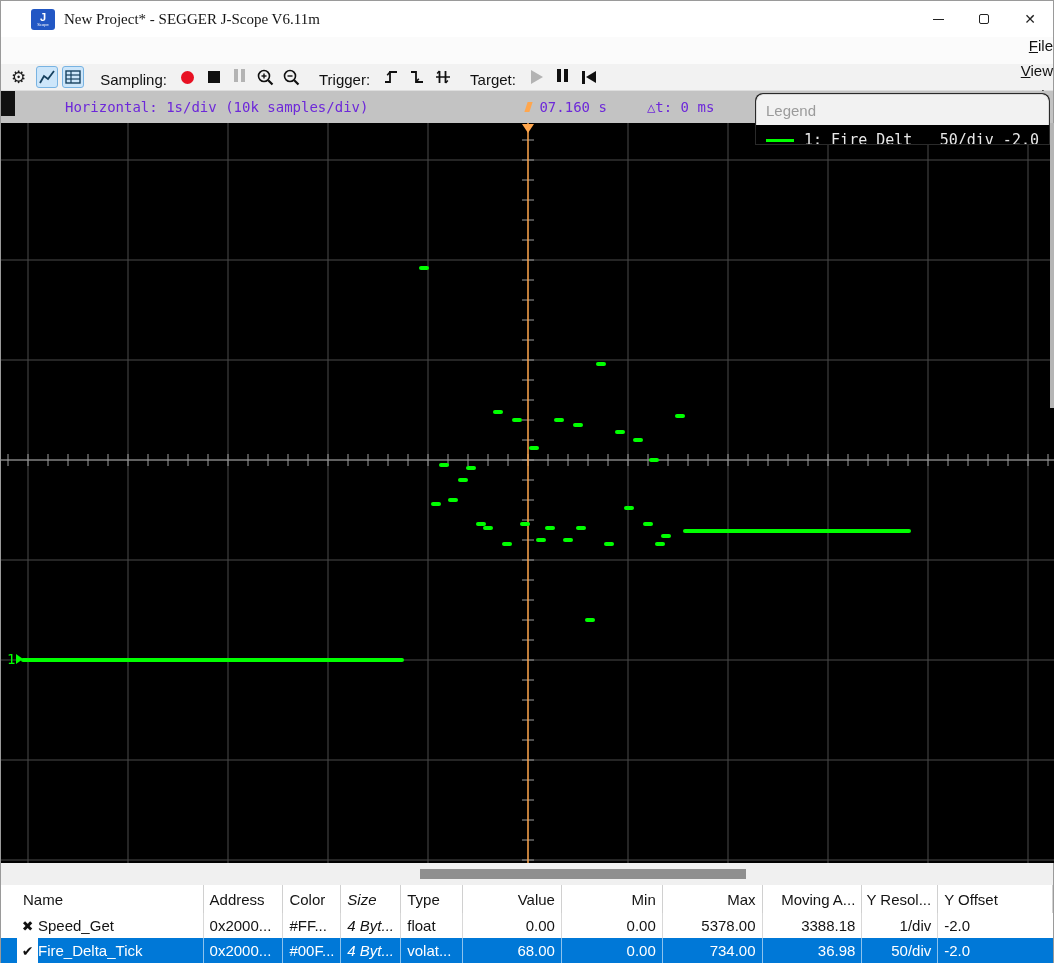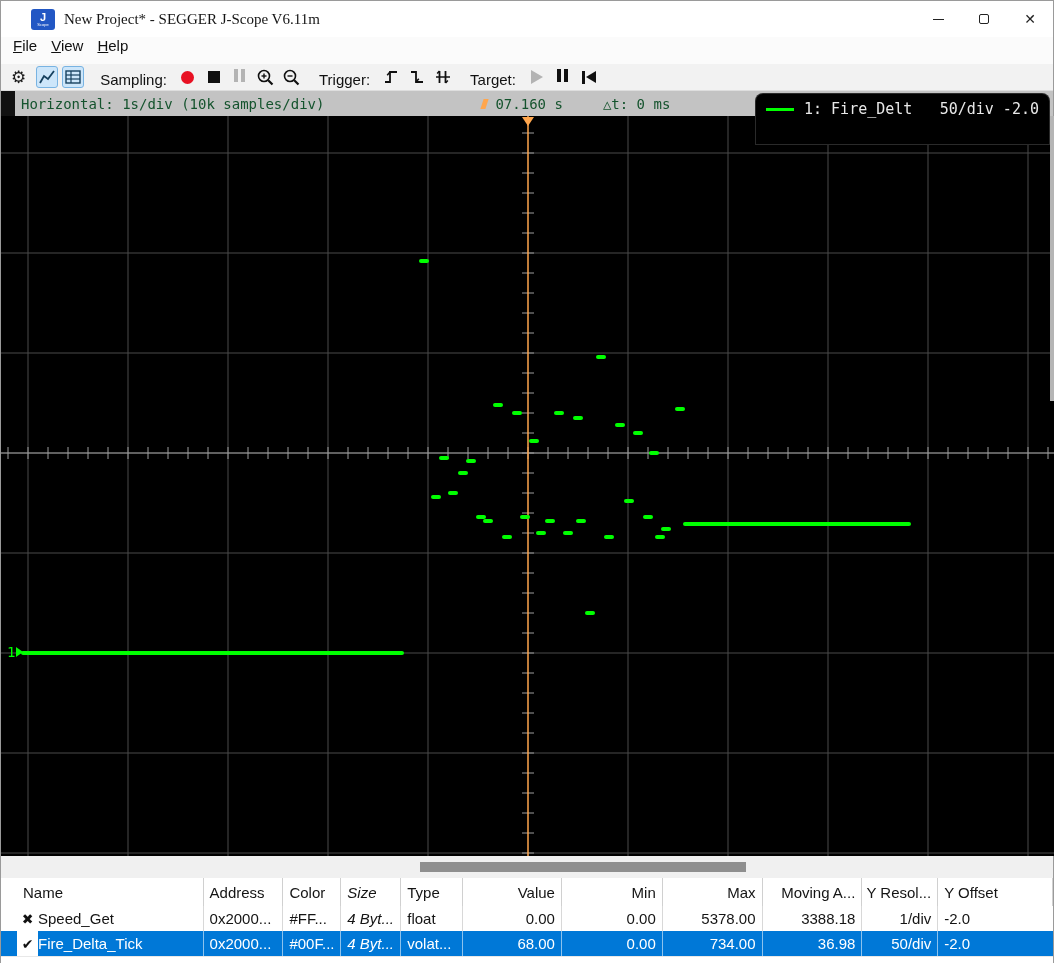--- a/index.html
+++ b/index.html
@@ -13,42 +13,42 @@
   .app-icon .j { color:#fff; font-weight:bold; font-size:11px; line-height:10px; }
   .app-icon .sub { color:#fff; font-size:4px; line-height:5px; }
   .title-text { margin-left:9px; font-size:15px; color:#141414;font-family:Liberation Serif, serif; }
   .win-controls { margin-left:auto; display:flex; height:100%; }
   .win-btn { width:46px; height:36px; display:flex; align-items:center; justify-content:center; color:#222; }
   .glyph-min { width:11px; height:1px; background:#222; display:inline-block; }
   .glyph-max { width:10px; height:10px; border:1px solid #222; border-radius:2px; display:inline-block; }
   .glyph-close { font-size:14px; font-family:"DejaVu Sans",sans-serif; }
 
   
-  .menubar { height:27px; display:flex; align-items:flex-start; background:#fbfbfb; padding-left:12px; gap:14px; }
+  .menubar { height:27px; display:flex; align-items:flex-end; background:#fbfbfb; padding-left:12px; gap:8px;flex-direction:column; }
   .menu-item { display:inline-block; font-size:15px; color:#111; }
   .menu-item::first-letter { text-decoration:underline; }
 
   
   .toolbar { height:27px; background:#f2f2f2; border-bottom:1px solid #dedede; display:flex; align-items:center; padding-left:10px; }
   .tb-label { font-size:15px; color:#111; margin:4px 8px 0 14px; }
   .tb-btn { height:22px; min-width:22px; display:flex; align-items:center; justify-content:center; margin:0 2px; border-radius:3px; }
   .tb-btn.active { background:#cde6fa; border:1px solid #78b3e2; }
   .gear { font-family:"DejaVu Sans",sans-serif; font-size:17px; color:#1c1c1c; margin-right:8px; }
   .rec-dot { width:13px; height:13px; border-radius:50%; background:#e81123; }
   .stop-sq { width:12px; height:12px; background:#101010; }
   .pause-bars i, .pause-bars-dis i { display:inline-block; width:4px; height:13px; background:#101010; margin:0 1.5px; }
   .pause-bars-dis i { background:#b3b3b3; }
   .play-tri { width:0; height:0; border-left:12px solid #b3b3b3; border-top:7px solid transparent; border-bottom:7px solid transparent; }
   .rewind { display:flex; align-items:center; }
   .rewind .bar { width:3px; height:13px; background:#101010; margin-right:1px; }
   .rewind .tri { width:0; height:0; border-right:10px solid #101010; border-top:6.5px solid transparent; border-bottom:6.5px solid transparent; }
 
   
-  .infobar { position:relative; height:25px; background:#c3c3c3; display:flex; align-items:center;
-             font-family:"DejaVu Sans Mono","DejaVu Sans",monospace; font-size:14px; color:#14532d; }
+  .infobar { position:relative; height:32px; background:#c3c3c3; display:flex; align-items:center;
+             font-family:"DejaVu Sans Mono","DejaVu Sans",monospace; font-size:14px; color:#6d28d9;padding-left:44px; }
   .infobar .corner { position:absolute; left:0; top:0; width:14px; height:25px; background:#111; }
   .ib-horizontal { margin-left:20px; }
   .ib-flag { width:5px; height:10px; background:#ffa64d; transform:skewX(-18deg); margin-left:158px; margin-right:8px; }
   .ib-delta { margin-left:40px; }
 
   
   .plot { position:relative; width:1054px; height:740px; background:#000; }
   .plot svg { position:absolute; left:0; top:0; }
   .ch-marker { position:absolute; left:6px; top:529px; display:flex; align-items:center; color:#00ff00;
                font-family:"DejaVu Sans Mono",monospace; font-size:14px; line-height:14px; }
@@ -351,20 +351,23 @@
         <rect x="584" y="495" width="10" height="4" rx="2" fill="#00ff00"></rect>
       </svg>
     <div class="ch-marker">
       <span>1</span>
       <span class="tri"></span>
     </div>
     <div class="vscroll-thumb"></div>
   </div>
 
   <div class="legend">
+    <div class="legend-header">
+      <span class="legend-title">Legend</span>
+    </div>
     <div class="legend-row">
       <span class="legend-swatch"></span>
       <span>1: Fire_Delt</span>
       <span class="legend-right">50/div -2.0</span>
     </div>
   </div>
 
   <div class="hscroll">
     <div class="hscroll-thumb"></div>
   </div>

